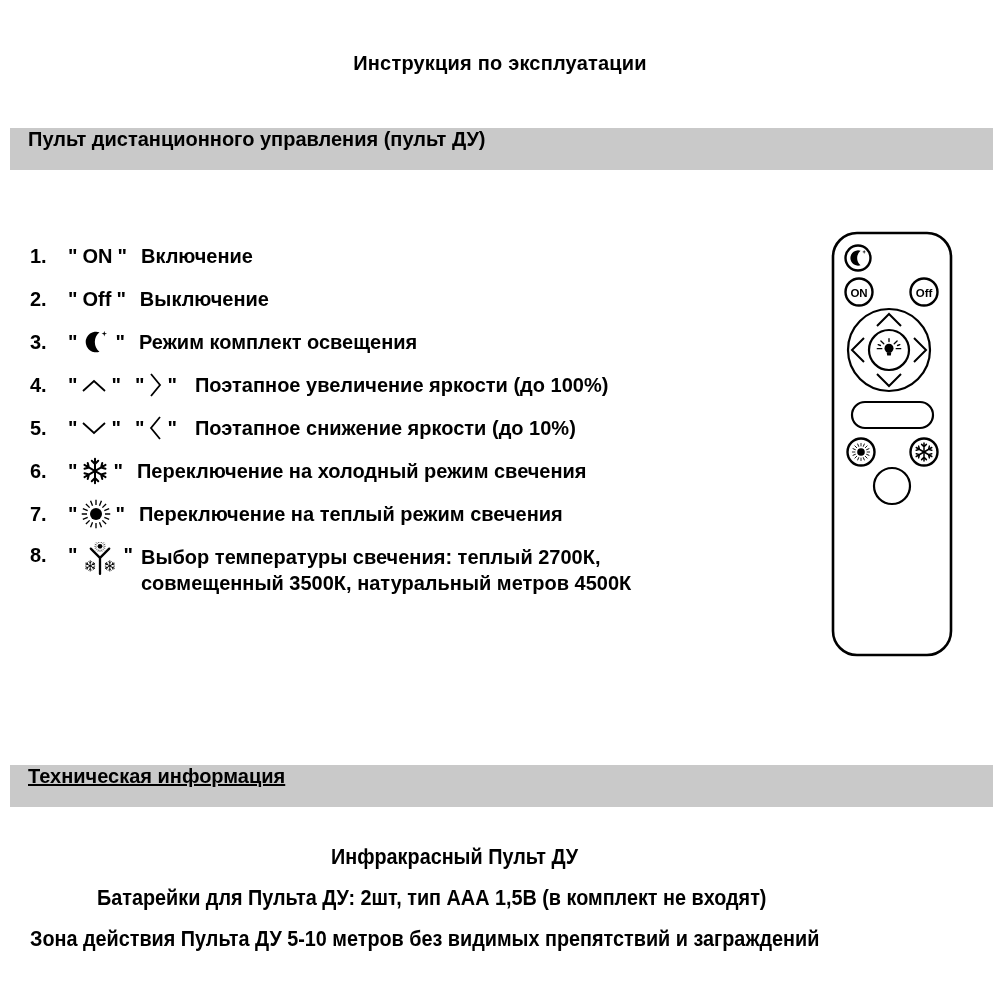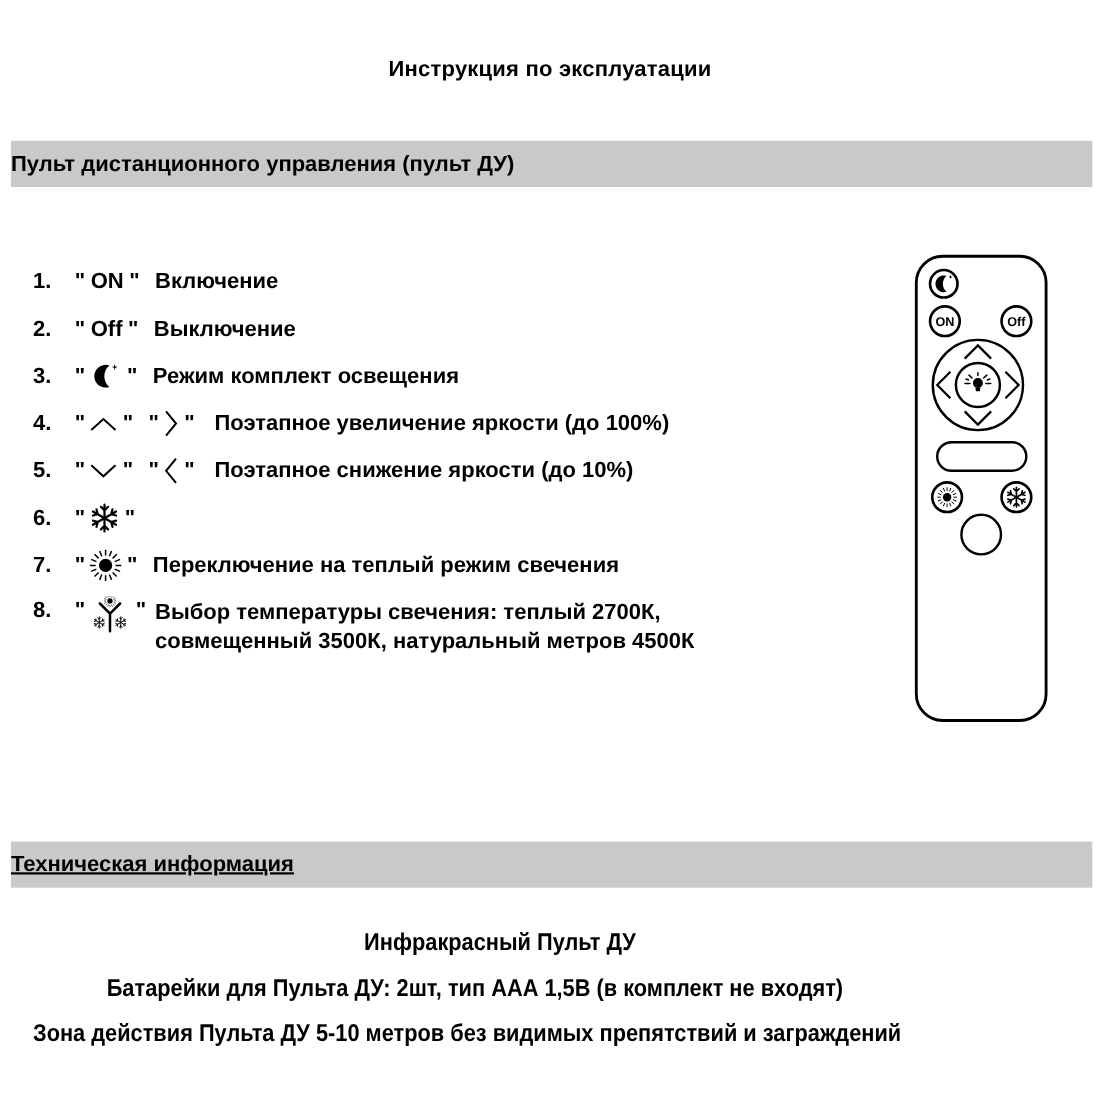--- a/index.html
+++ b/index.html
@@ -8,22 +8,22 @@
     font-family:"Liberation Sans","DejaVu Sans",sans-serif;
     color:#000;position:relative;overflow:hidden;
   }
   .page{position:absolute;inset:0;}
   .title{
     position:absolute;top:52px;left:0;width:1000px;
     text-align:center;font-size:20px;font-weight:bold;letter-spacing:0.2px;
   }
   .banner{
     position:absolute;left:10px;width:983px;height:42px;
-    background:#c9c9c9;display:flex;align-items:center;
-    box-sizing:border-box;
+    background:#c9c9c9;display:flex;align-items:flex-start;
+    padding-left:18px;box-sizing:border-box;
     font-size:20px;font-weight:bold;
   }
   .banner.b1{top:128px;}
   .banner.b2{top:765px;text-decoration:underline;}
   .ilist{
     position:absolute;left:30px;top:243px;display:flex;flex-direction:column;gap:17px;
   }
   .li{
     display:flex;align-items:center;height:26px;
     font-size:20px;font-weight:bold;white-space:nowrap;
@@ -169,20 +169,21 @@
 
     <div class="li">
       <span class="num">6.</span>
       <span class="q">"</span>
       <span class="icon-wrap">
         <svg width="28" height="28" viewBox="-14 -14 28 28">
             <use href="#flake" transform="scale(1.35)"></use>
           </svg>
       </span>
       <span class="q">"</span>
+      <span class="desc">Переключение на холодный режим свечения</span>
     </div>
 
     <div class="li">
       <span class="num">7.</span>
       <span class="q">"</span>
       <span class="icon-wrap">
         <svg width="30" height="30" viewBox="-15 -15 30 30">
             <use href="#sun" transform="scale(1.5)"></use>
           </svg>
       </span>

